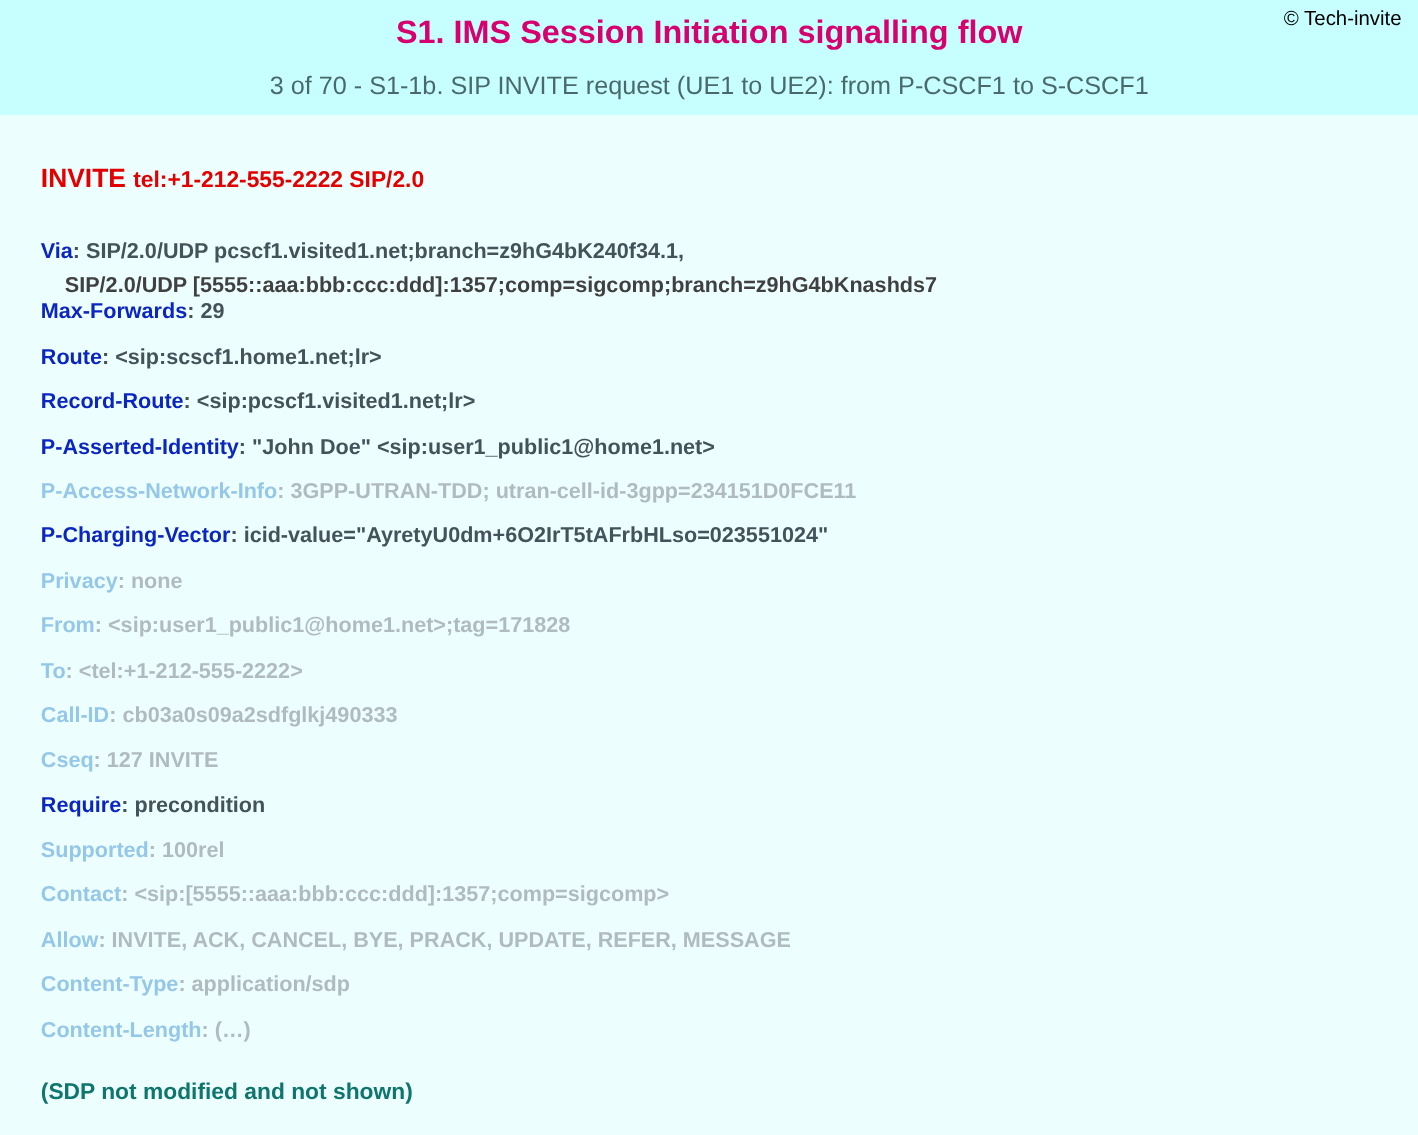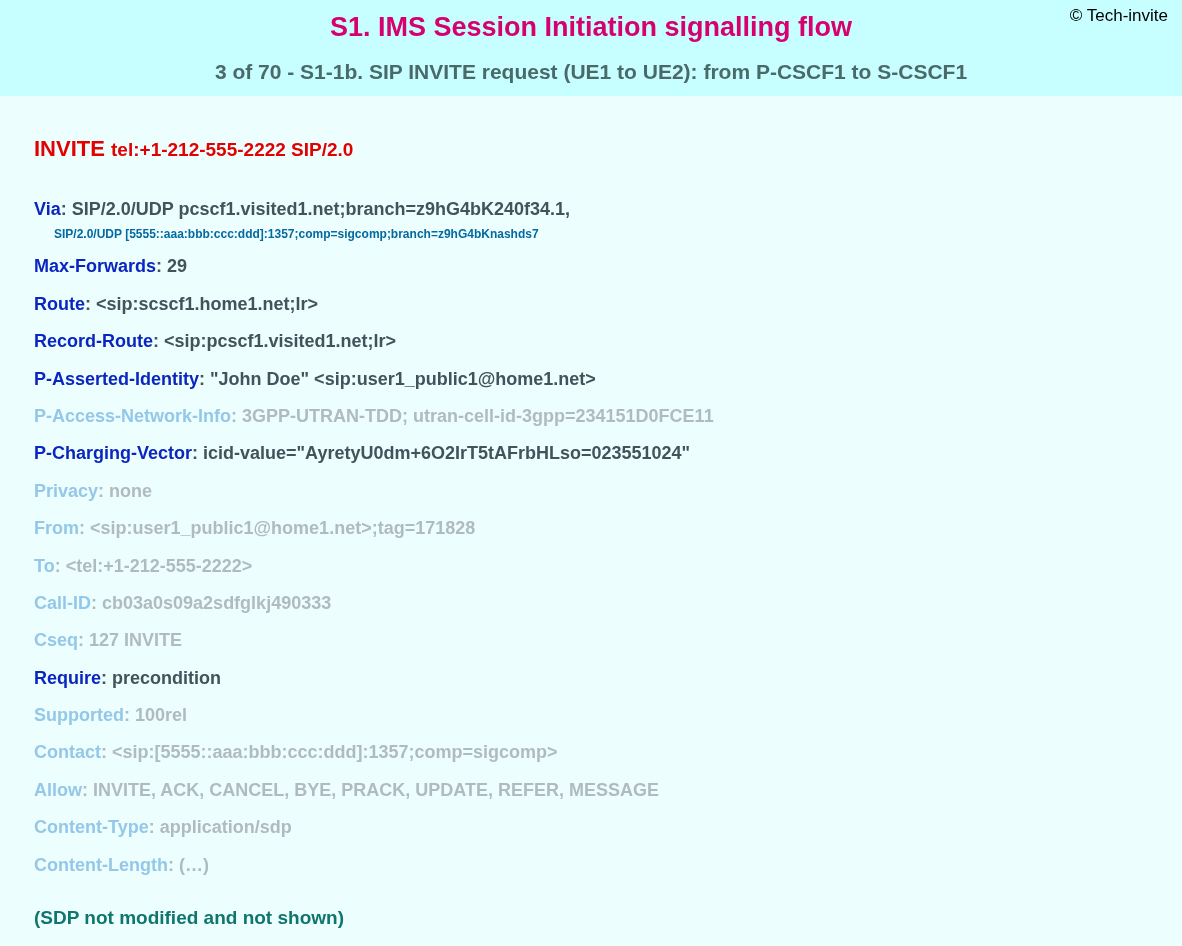--- a/index.html
+++ b/index.html
@@ -33,21 +33,21 @@
   }
   .title-main {
     color: #d6006e;
     font-size: 27px;
     font-weight: bold;
     margin-bottom: 17px;
   }
   .title-sub {
     color: #4a6a6a;
     font-size: 21px;
-    font-weight: bold;
+    font-weight: normal;
   }
   .content {
     padding: 40px 34px 20px 34px;
   }
   .request-line {
     color: #e20000;
     font-size: 22px;
     font-weight: bold;
     margin-bottom: 36px;
   }
@@ -59,26 +59,26 @@
     font-size: 18px;
     font-weight: bold;
     line-height: 1.3;
     margin-bottom: 14px;
   }
   .hdr-dark { color: #0a25c0; }
   .hdr-light { color: #94c7e8; }
   .val-dark { color: #44525a; }
   .val-light { color: #b0bbc0; }
   .via-cont {
-    color: #0369a1;
-    font-size: 12px;
+    color: #404040;
+    font-size: 18px;
     font-weight: bold;
     margin-left: 20px;
     margin-top: -8px;
-    margin-bottom: 14px;
+    margin-bottom: 0;
   }
   .sdp-note {
     color: #0f766e;
     font-size: 19px;
     font-weight: bold;
     margin-top: 30px;
   }
 </style>
 </head>
 <body>

